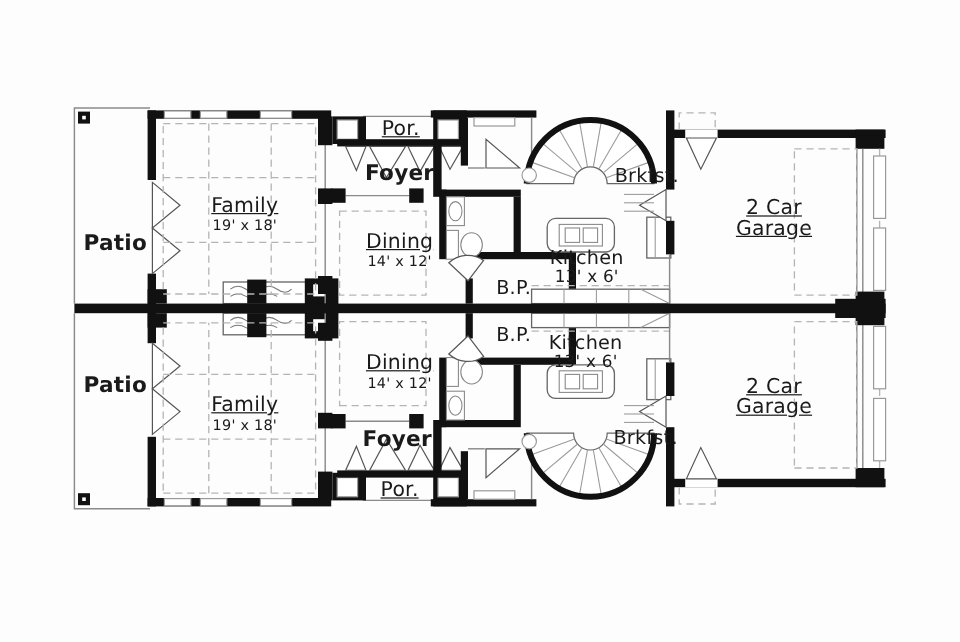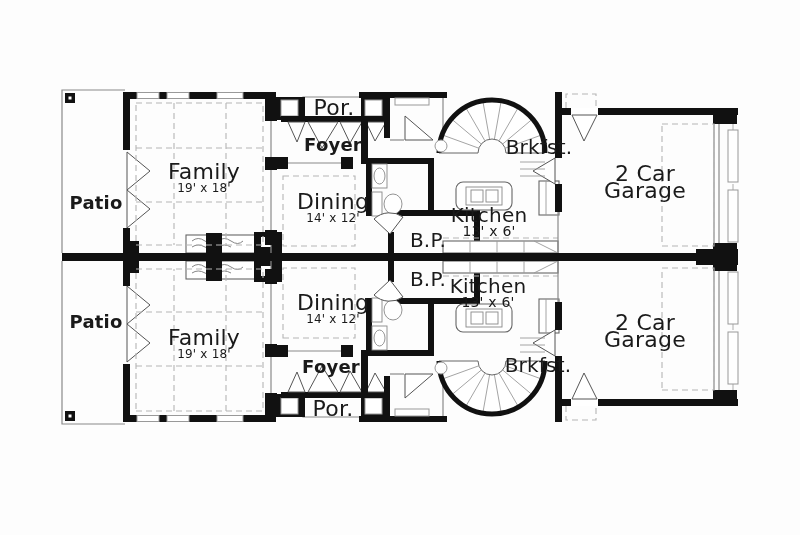--- a/index.html
+++ b/index.html
@@ -23,21 +23,21 @@
   .fixthin{fill:#ffffff;stroke:#888;stroke-width:0.9;}
   .stair{fill:#ffffff;stroke:#666;stroke-width:1;}
   .arcb{fill:none;stroke:var(--wall);stroke-width:5;}
   .sq{fill:none;stroke:#777;stroke-width:0.9;}
   .white{fill:#ffffff;stroke:none;}
   
   .lbl{
     position:absolute;transform:translate(-50%,-50%);
     white-space:nowrap;line-height:1;letter-spacing:0.2px;
   }
-  .s18{font-size:18px;font-weight:bold;} .s17{font-size:22px;} .s16{font-size:20px;}
+  .s18{font-size:18px;font-weight:bold;} .s17{font-size:17px;text-decoration:underline;} .s16{font-size:16px;}
   .s15{font-size:12px;} .s14{font-size:14px;}
 </style>
 </head>
 <body>
 
 <div class="stage">
 
   <svg class="plan-svg" width="800" height="535" viewBox="0 0 800 535">
 
     <defs>

